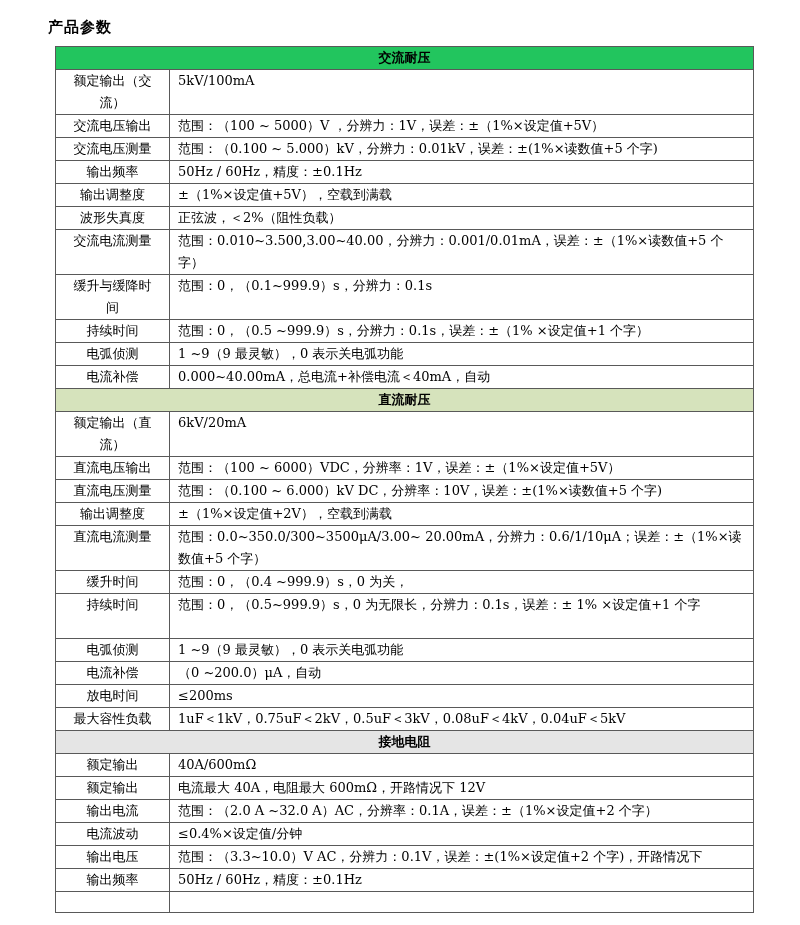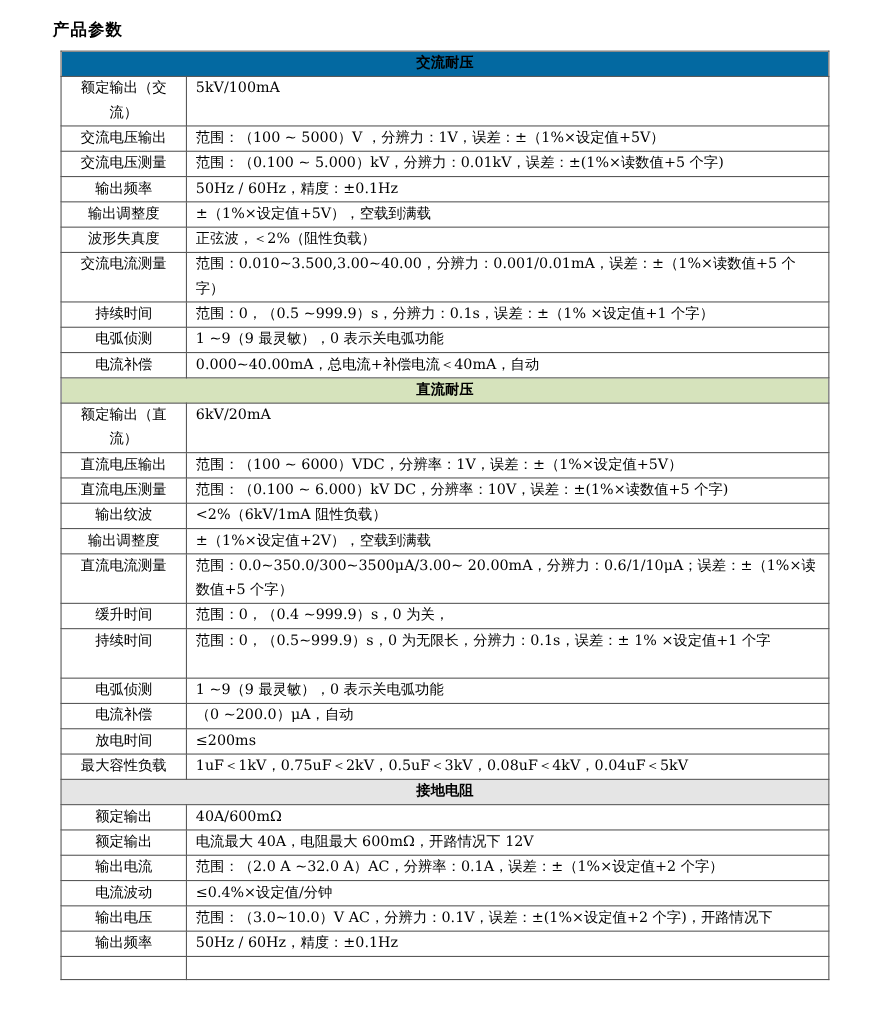--- a/index.html
+++ b/index.html
@@ -59,21 +59,21 @@
 <div class="page">
   <div class="doc-title">产品参数</div>
 
   <table class="spec-table">
     <colgroup>
       <col style="width:114px">
       <col style="width:584px">
     </colgroup>
     <tbody>
         <tr>
-          <td colspan="2" class="section-header" style="background: #0369a1;">交流耐压</td>
+          <td colspan="2" class="section-header" style="background: #22c55e;">交流耐压</td>
         </tr>
         <tr class="tall">
           <td class="label-cell">额定输出（交流）</td>
           <td class="value-cell center">5kV/100mA</td>
         </tr>
         <tr>
           <td class="label-cell">交流电压输出</td>
           <td class="value-cell">范围：（100 ~ 5000）V ，分辨力：1V，误差：±（1%×设定值+5V）</td>
         </tr>
         <tr>
@@ -89,20 +89,24 @@
           <td class="value-cell">±（1%×设定值+5V），空载到满载</td>
         </tr>
         <tr>
           <td class="label-cell">波形失真度</td>
           <td class="value-cell">正弦波，＜2%（阻性负载）</td>
         </tr>
         <tr class="tall">
           <td class="label-cell">交流电流测量</td>
           <td class="value-cell">范围：0.010~3.500,3.00~40.00，分辨力：0.001/0.01mA，误差：±（1%×读数值+5 个字）</td>
         </tr>
+        <tr class="tall">
+          <td class="label-cell">缓升与缓降时间</td>
+          <td class="value-cell">范围：0，（0.1~999.9）s，分辨力：0.1s</td>
+        </tr>
         <tr>
           <td class="label-cell">持续时间</td>
           <td class="value-cell">范围：0，（0.5 ~999.9）s，分辨力：0.1s，误差：±（1% ×设定值+1 个字）</td>
         </tr>
         <tr>
           <td class="label-cell">电弧侦测</td>
           <td class="value-cell">1 ~9（9 最灵敏），0 表示关电弧功能</td>
         </tr>
         <tr>
           <td class="label-cell">电流补偿</td>
@@ -115,24 +119,20 @@
           <td class="label-cell">额定输出（直流）</td>
           <td class="value-cell center">6kV/20mA</td>
         </tr>
         <tr>
           <td class="label-cell">直流电压输出</td>
           <td class="value-cell">范围：（100 ~ 6000）VDC，分辨率：1V，误差：±（1%×设定值+5V）</td>
         </tr>
         <tr>
           <td class="label-cell">直流电压测量</td>
           <td class="value-cell">范围：（0.100 ~ 6.000）kV DC，分辨率：10V，误差：±(1%×读数值+5 个字)</td>
-        </tr>
-        <tr>
-          <td class="label-cell">输出纹波</td>
-          <td class="value-cell">&lt;2%（6kV/1mA 阻性负载）</td>
         </tr>
         <tr>
           <td class="label-cell">输出调整度</td>
           <td class="value-cell">±（1%×设定值+2V），空载到满载</td>
         </tr>
         <tr class="tall">
           <td class="label-cell">直流电流测量</td>
           <td class="value-cell">范围：0.0~350.0/300~3500μA/3.00~ 20.00mA，分辨力：0.6/1/10μA；误差：±（1%×读数值+5 个字）</td>
         </tr>
         <tr>
@@ -173,21 +173,21 @@
         <tr>
           <td class="label-cell">输出电流</td>
           <td class="value-cell">范围：（2.0 A ~32.0 A）AC，分辨率：0.1A，误差：±（1%×设定值+2 个字）</td>
         </tr>
         <tr>
           <td class="label-cell">电流波动</td>
           <td class="value-cell">≤0.4%×设定值/分钟</td>
         </tr>
         <tr>
           <td class="label-cell">输出电压</td>
-          <td class="value-cell">范围：（3.0~10.0）V AC，分辨力：0.1V，误差：±(1%×设定值+2 个字)，开路情况下</td>
+          <td class="value-cell">范围：（3.3~10.0）V AC，分辨力：0.1V，误差：±(1%×设定值+2 个字)，开路情况下</td>
         </tr>
         <tr>
           <td class="label-cell">输出频率</td>
           <td class="value-cell">50Hz / 60Hz，精度：±0.1Hz</td>
         </tr>
         <tr class="stub">
           <td class="label-cell"></td>
           <td class="value-cell"></td>
         </tr>
       </tbody>

